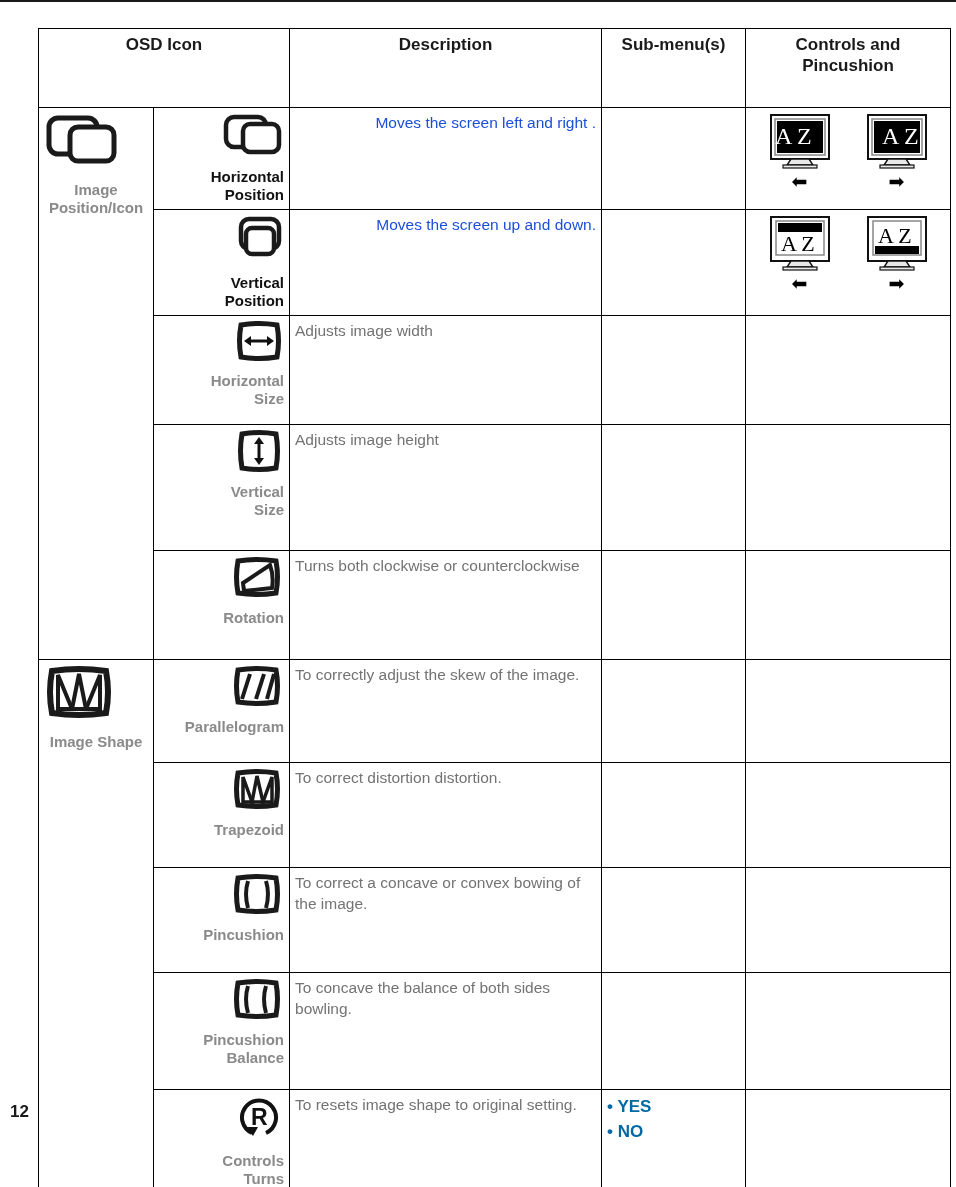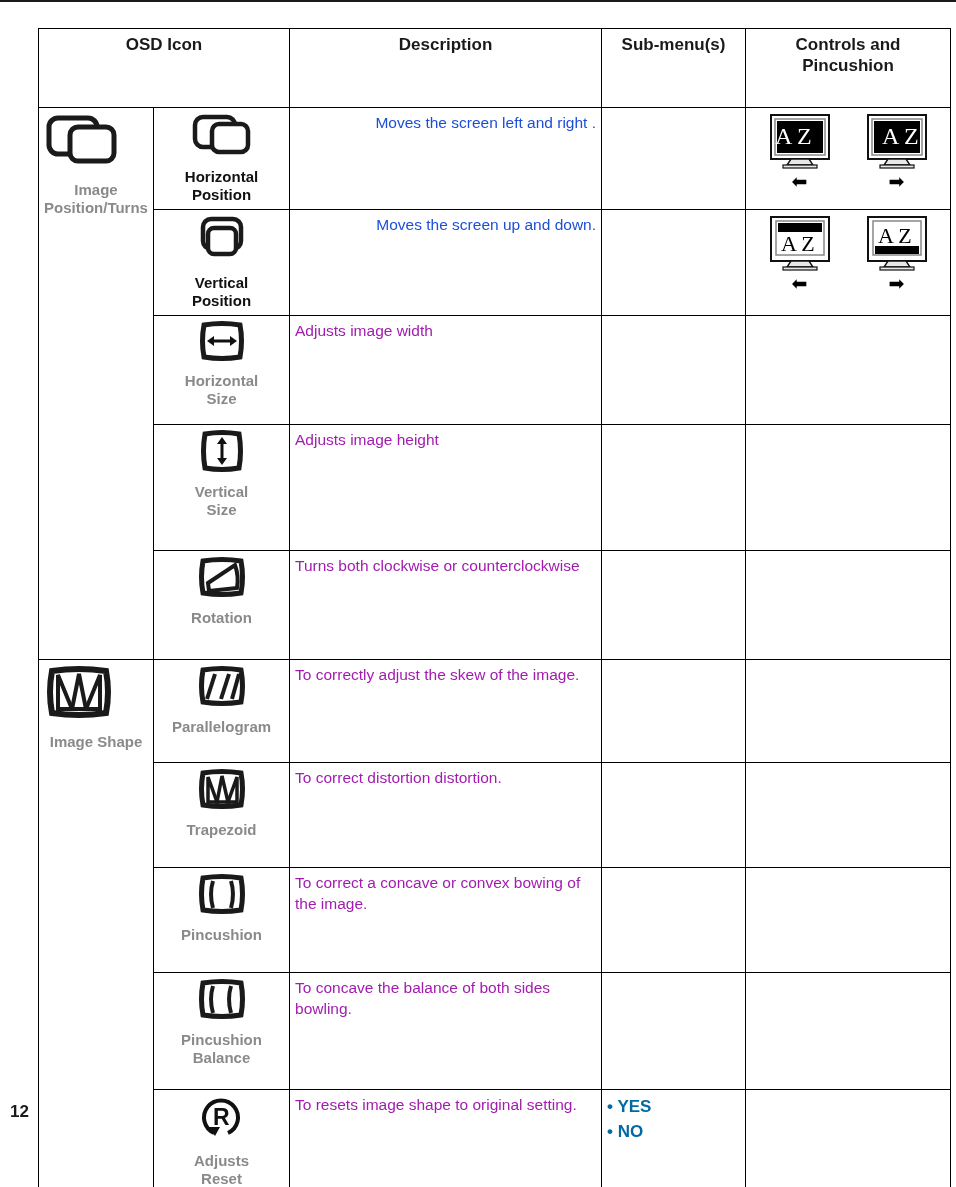--- a/index.html
+++ b/index.html
@@ -66,40 +66,40 @@
   .group-label {
     font-weight: bold;
     font-size: 15px;
     color: #8a8a8a;
     line-height: 1.2;
     margin-top: 14px;
   }
 
   
   .icon-cell {
-    text-align: center;
+    text-align: right;
     vertical-align: top;
     padding-top: 12px;
     padding-bottom: 8px;
   }
   .icon-label {
     font-weight: bold;
     font-size: 15px;
     line-height: 1.2;
     margin-top: 7px;
     color: #8a8a8a;
   }
   .icon-label.black { color: #111111; }
 
   
   .desc-cell {
     padding: 12px 10px 10px 13px;
     font-size: 15.5px;
     line-height: 1.35;
-    color: #a21caf;
+    color: #737373;
   }
   .desc-cell.black { color: #1d4ed8; text-align: right; }
 
   
   .sub-cell {
     padding: 14px 10px 10px 12px;
     font-size: 17px;
     font-weight: bold;
     color: #0369a1;
     line-height: 1.45;
@@ -165,21 +165,21 @@
   <tr>
     <td class="group-cell" rowspan="5">
       <span>
         <svg width="76" height="54" viewBox="0 0 76 54">
           <rect x="5" y="5" width="48" height="36" rx="9" ry="9" fill="none" stroke="#1a1a1a" stroke-width="5"></rect>
           <rect x="26" y="14" width="44" height="34" rx="8" ry="8" fill="#ffffff" stroke="#1a1a1a" stroke-width="5"></rect>
         </svg>
       </span>
       <div class="group-label">
         <div>Image</div>
-        <div>Position/Turns</div>
+        <div>Position/Icon</div>
       </div>
     </td>
 
     <td class="icon-cell">
       <span style="display:inline-block">
         <svg width="62" height="44" viewBox="0 0 62 44">
           <rect x="4" y="4" width="40" height="30" rx="8" ry="8" fill="none" stroke="#1a1a1a" stroke-width="4.5"></rect>
           <rect x="21" y="11" width="36" height="28" rx="7" ry="7" fill="#ffffff" stroke="#1a1a1a" stroke-width="4.5"></rect>
         </svg>
       </span>
@@ -414,22 +414,22 @@
   <tr>
     <td class="icon-cell" style="height:100px">
       <span style="display:inline-block">
         <svg width="48" height="46" viewBox="0 0 48 46">
           <path d="M16 38 A17 17 0 1 1 30 38" fill="none" stroke="#111" stroke-width="4"></path>
           <path d="M10 32 L17 41 L22 32 Z" fill="#111"></path>
           <text x="15" y="30" font-family="'Liberation Sans', sans-serif" font-size="23" font-weight="bold" fill="#111">R</text>
         </svg>
       </span>
       <div class="icon-label">
-        <div>Adjusts</div>
-        <div>Reset</div>
+        <div>Controls</div>
+        <div>Turns</div>
       </div>
     </td>
     <td class="desc-cell">To resets image shape to original setting.</td>
     <td class="sub-cell">
       <div class="sub-item">• YES</div>
       <div class="sub-item">• NO</div>
     </td>
     <td class="ctrl-cell"></td>
   </tr>
 

